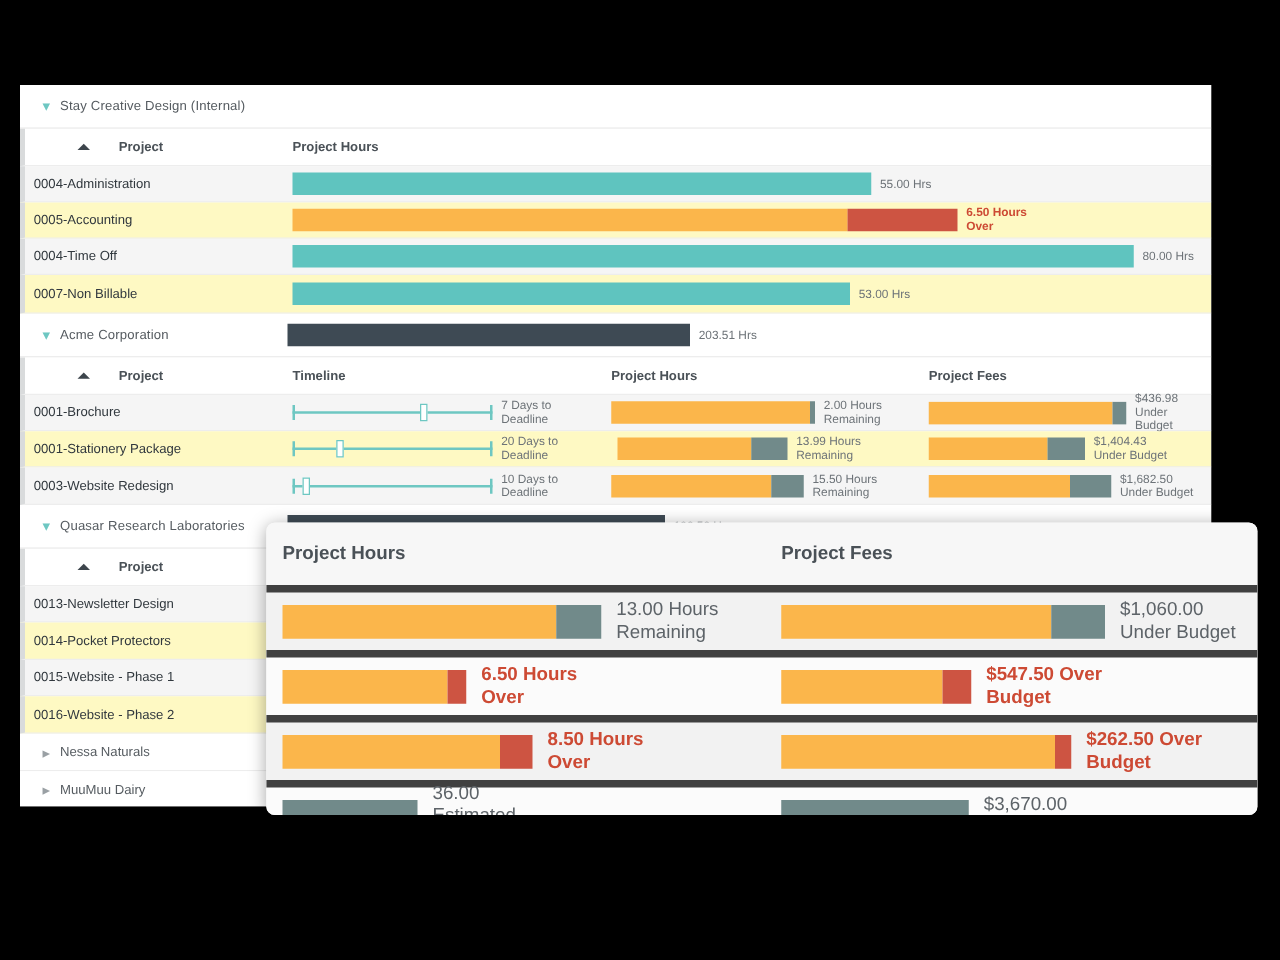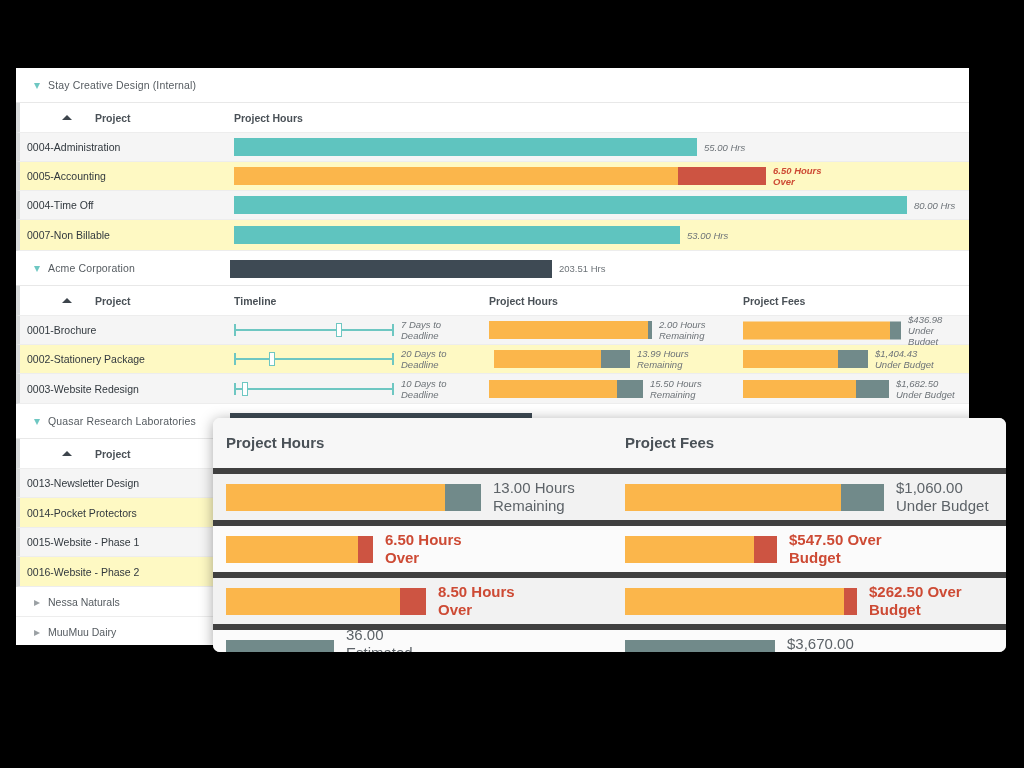--- a/index.html
+++ b/index.html
@@ -118,21 +118,20 @@
     font-size: 10.5px;
     color: #31383e;
     white-space: nowrap;
   }
   .cellbars {
     position: absolute;
     top: 50%;
     transform: translateY(-50%);
     display: flex;
     align-items: center;
-    font-style: italic;
   }
   .bar { height: 18px; }
   .bar.teal { background: #5fc4bf; }
   .bar.orange { background: #fbb64b; }
   .bar.red { background: #cd5442; }
   .bar.gray { background: #718a8a; }
   .vlabel {
     font-size: 9.5px;
     color: #6d7378;
     line-height: 11px;
@@ -332,21 +331,21 @@
       </span>
       <span class="cellbars" style="left:723px">
         <span class="bar orange" style="width:152px"></span>
         <span class="bar gray" style="width:11px"></span>
         <span class="vlabel">$436.98 Under
 Budget</span>
       </span>
     </div>
 
     <div class="drow white" style="height:28px">
-      <span class="pname">0002-Stationery Package</span>
+      <span class="pname">0001-Stationery Package</span>
       <span class="cellbars" style="left:214px">
         <span class="tl" style="width:160px;display:inline-block">
           <span class="line"></span>
           <span class="cap l"></span>
           <span class="cap r"></span>
           <span class="marker" style="left:22%"></span>
         </span>
         <span class="vlabel">20 Days to
 Deadline</span>
       </span>

